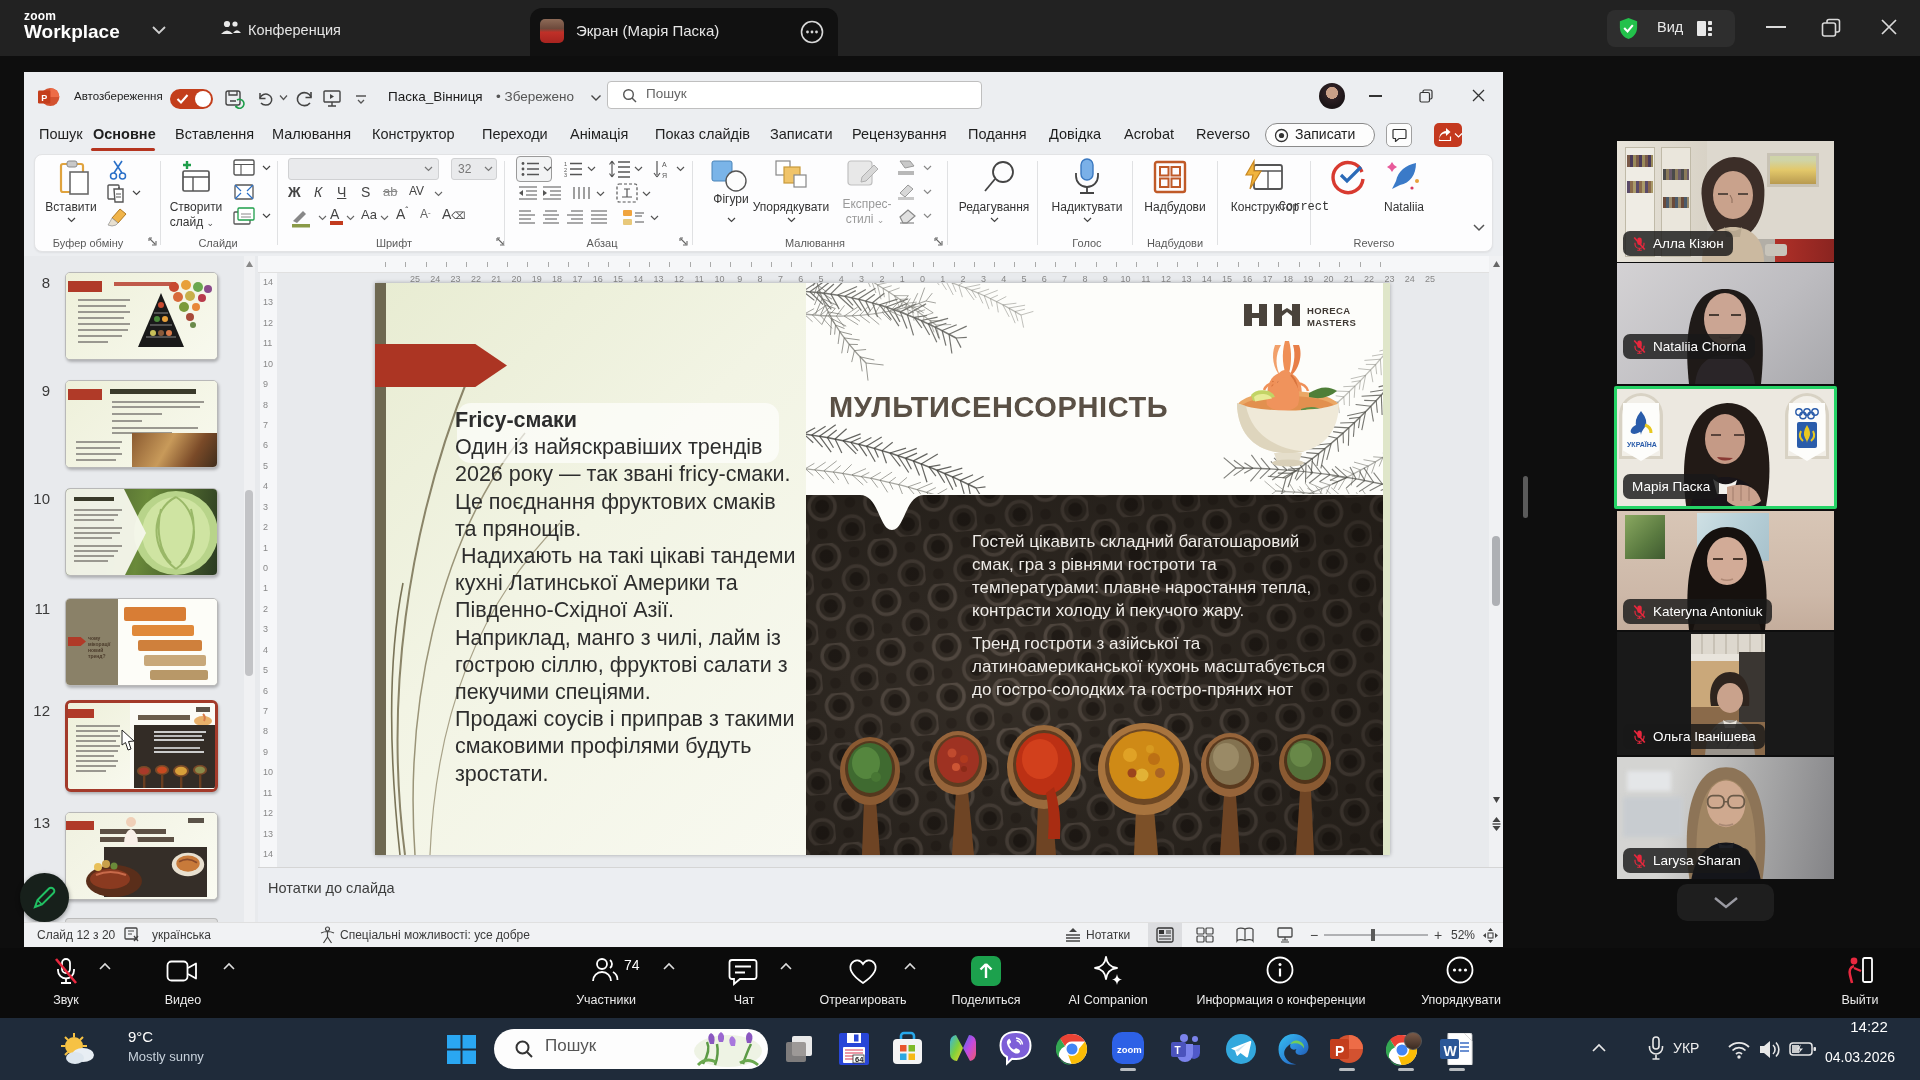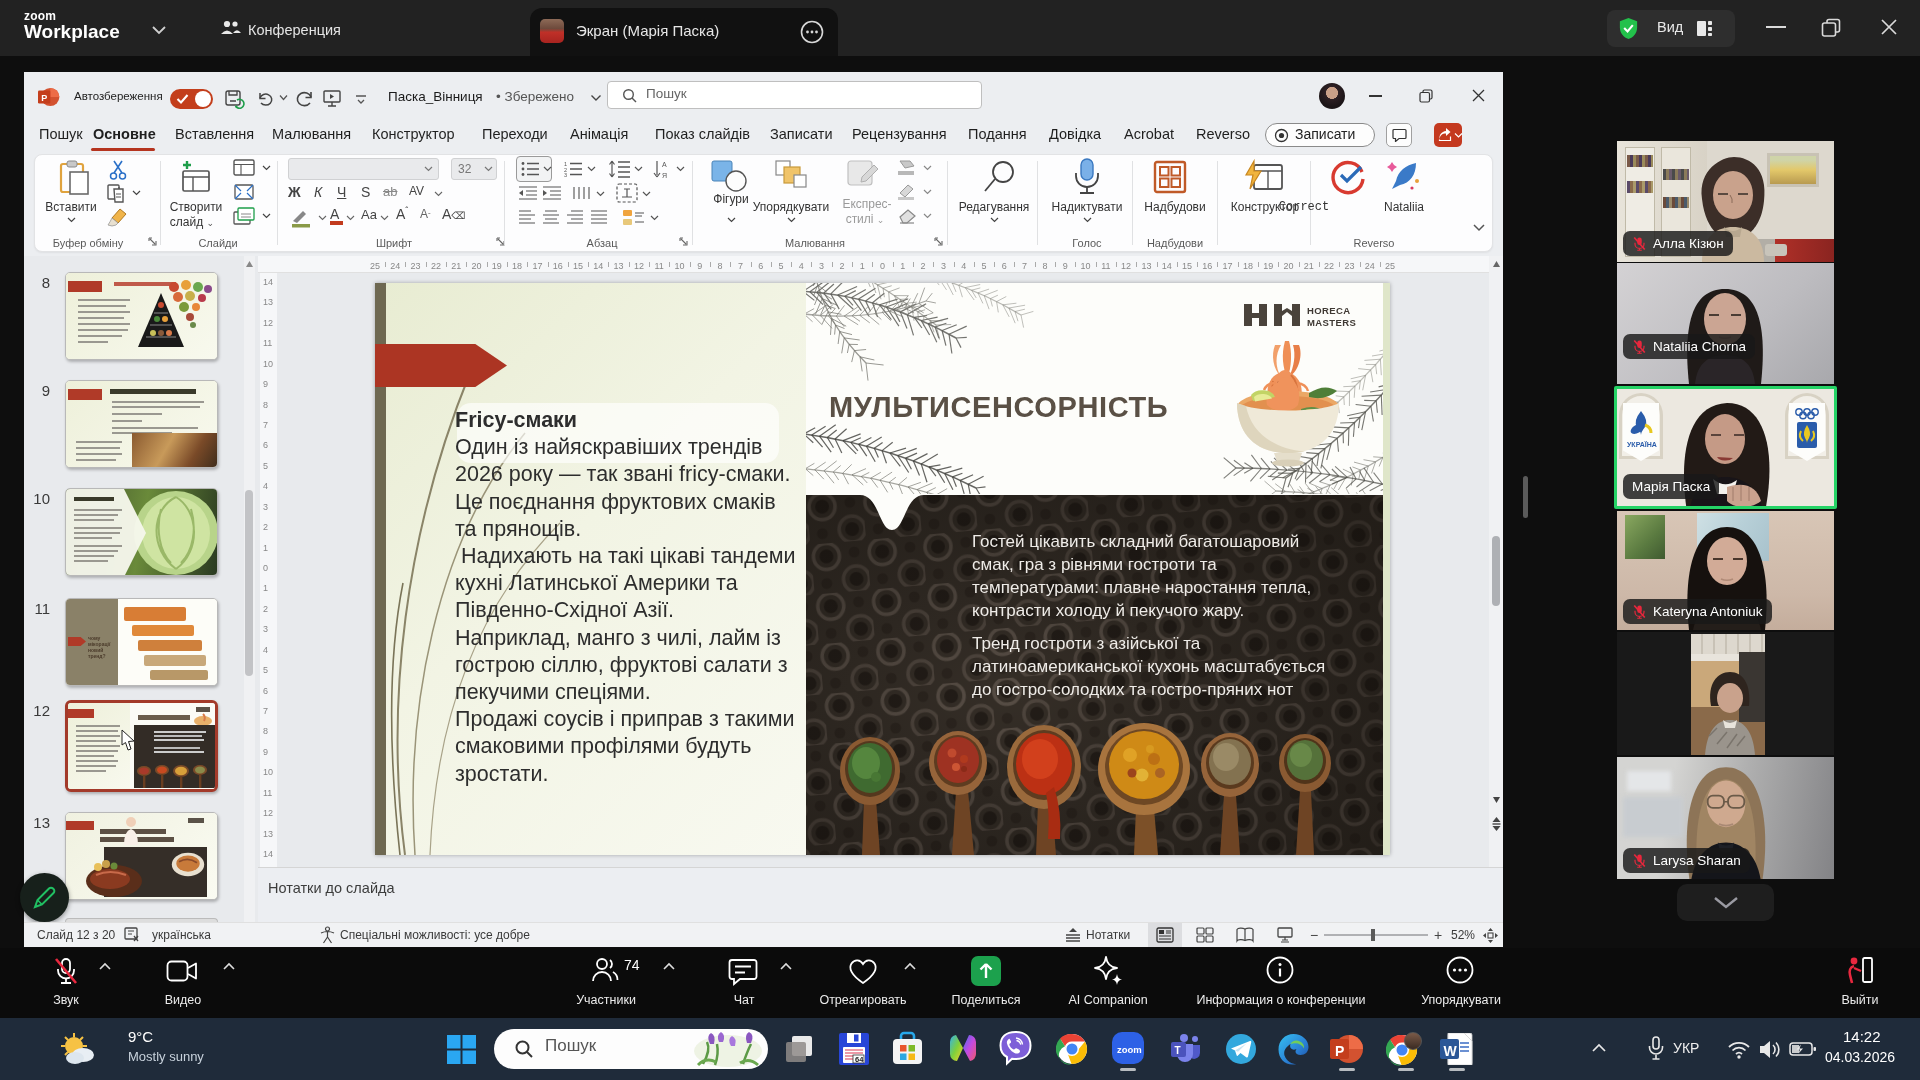--- a/index.html
+++ b/index.html
@@ -467,21 +467,21 @@
       <svg class="abs" style="left:1448px;top:72px" width="14" height="9" viewBox="0 0 14 9">
           <path d="M2 2 L7 7 L12 2" stroke="#555" stroke-width="1.5" fill="none"></path>
         </svg>
     </div>
 
     <div class="abs" id="content" style="left:0px;top:184px;width:1479px;height:666px;background:#e8eaed;">
       <style>
         .thumb { position:absolute; left:41px; width:153px; height:88px; background:#f2f3e8; border:1px solid #b8b8b8; border-radius:5px; overflow:hidden; box-shadow:1px 2px 3px rgba(0,0,0,0.25); }
         .tnum { position:absolute; left:8px; width:18px; text-align:right; font-size:15px; color:#3a3a3a; }
         .tline { position:absolute; background:#9a9890; height:1.5px; }
-        .rtick { position:absolute; top:5px; font-size:9px; color:#888; transform:translateX(-50%); }
+        .rtick { position:absolute; top:18px; font-size:9px; color:#888; transform:translateX(-50%);margin-left:40px; }
         .vtick { position:absolute; left:3px; font-size:9px; color:#888; }
       </style>
 
       <div class="tnum" style="top:18px;">8</div>
       <div class="tnum" style="top:126px;">9</div>
       <div class="tnum" style="top:234px;">10</div>
       <div class="tnum" style="top:344px;">11</div>
       <div class="tnum" style="top:446px;">12</div>
       <div class="tnum" style="top:558px;">13</div>
 
@@ -1691,21 +1691,21 @@
     <svg class="abs" style="left:1758px;top:21px" width="24" height="21" viewBox="0 0 24 21">
         <path d="M2 7 h4 l6 -5 v17 l-6 -5 H2 Z" fill="#e8e8e8"></path>
         <path d="M15 6 a6 6 0 0 1 0 9 M18 3.5 a10 10 0 0 1 0 14" stroke="#e8e8e8" stroke-width="1.6" fill="none"></path>
       </svg>
     <svg class="abs" style="left:1789px;top:22px" width="28" height="18" viewBox="0 0 28 18">
         <rect x="1" y="3" width="22" height="12" rx="3" stroke="#e8e8e8" stroke-width="1.5" fill="none"></rect>
         <rect x="24.5" y="7" width="2.5" height="4" rx="1" fill="#e8e8e8"></rect>
         <path d="M12 4.5 l-4.5 5 h3.5 l-1.5 4 l4.5 -5 h-3.5 Z" fill="#e8e8e8"></path>
         <rect x="3" y="5" width="7" height="8" fill="#e8e8e8" opacity="0.85"></rect>
       </svg>
-    <div class="abs" style="left:1843px;top:10px;color:#fff;font-size:15px;text-align:left;width:52px;">14:22</div>
+    <div class="abs" style="left:1843px;top:0;color:#fff;font-size:15px;text-align:center;width:52px;">14:22</div>
     <div class="abs" style="left:1815px;top:31px;color:#fff;font-size:14px;text-align:right;width:80px;">04.03.2026</div>
   </div>
   <div class="abs" id="participants" style="left:1503px;top:56px;width:417px;height:892px;background:#0e0e0e;">
     <style>
       .tile { position:absolute; left:114px; width:217px; overflow:hidden; }
       .nlab { position:absolute; left:6px; bottom:6px; height:25px; background:rgba(25,25,25,0.82); border-radius:7px; color:#fff; font-size:13.5px; line-height:25px; padding:0 9px; white-space:nowrap; }
       .miC { display:inline-block; vertical-align:-3px; margin-right:6px; }
     </style>
 
     <div class="abs" style="left:20px;top:420px;width:5px;height:42px;background:#5a5a5a;border-radius:3px;"></div>
@@ -1817,20 +1817,27 @@
         <div class="abs" style="left:48px;top:18px;width:26px;height:70px;background:#3a3632;"></div>
         <svg class="abs" style="left:6px;top:22px" width="66" height="99" viewBox="0 0 66 99">
           <path d="M14 50 C10 28 20 16 33 16 C46 16 54 28 52 50 Z" fill="#2e241e"></path>
           <ellipse cx="33" cy="42" rx="13" ry="15" fill="#c9a28c"></ellipse>
           <path d="M8 99 C10 74 20 64 33 64 C46 64 56 74 58 99 Z" fill="#9a948c"></path>
           <path d="M26 64 q7 6 14 0 l-2 8 h-10 Z" fill="#e8e4dc"></path>
           <path d="M12 80 l8 -8 M20 88 l10 -12 M30 92 l10 -14 M40 90 l8 -10" stroke="#7a746c" stroke-width="1.5"></path>
         </svg>
       </div>
     </div>
+    <div class="tile" style="top:576px;height:123px;">
+        <div class="nlab"><svg class="miC" width="15" height="15" viewBox="0 0 20 20">
+            <rect x="7" y="2" width="6" height="10" rx="3" fill="#e8273d"></rect>
+            <path d="M4 9 v1.5 a6 6 0 0 0 12 0 V9 M10 16 v3 M7 19 h6" stroke="#e8273d" stroke-width="1.6" fill="none"></path>
+            <path d="M3 2 L17 18" stroke="#e8273d" stroke-width="2.2"></path>
+          </svg>Ольга Іванішева</div>
+      </div>
 
     <div class="tile" style="top:701px;height:122px;background:linear-gradient(100deg,#d4d4d2 0 25%,#b0b0b0 55%,#838386);">
       <div class="abs" style="left:6px;top:40px;width:60px;height:40px;background:#c8ccd0;filter:blur(2px);"></div>
       <div class="abs" style="left:10px;top:14px;width:44px;height:20px;background:#e4e6e8;filter:blur(2px);"></div>
       <svg class="abs" style="left:42px;top:0px" width="135" height="122" viewBox="0 0 125 120">
         <path d="M26 120 C18 62 28 10 62 10 C96 10 106 62 98 120 Z" fill="#8d7457"></path>
         <path d="M34 120 C30 70 36 24 62 22 C88 24 94 70 90 120 Z" fill="#a08563"></path>
         <ellipse cx="62" cy="46" rx="19" ry="23" fill="#cfa98f"></ellipse>
         <rect x="44" y="38" width="16" height="12" rx="5" stroke="#6a5a48" stroke-width="1.8" fill="none"></rect>
         <rect x="64" y="38" width="16" height="12" rx="5" stroke="#6a5a48" stroke-width="1.8" fill="none"></rect>

